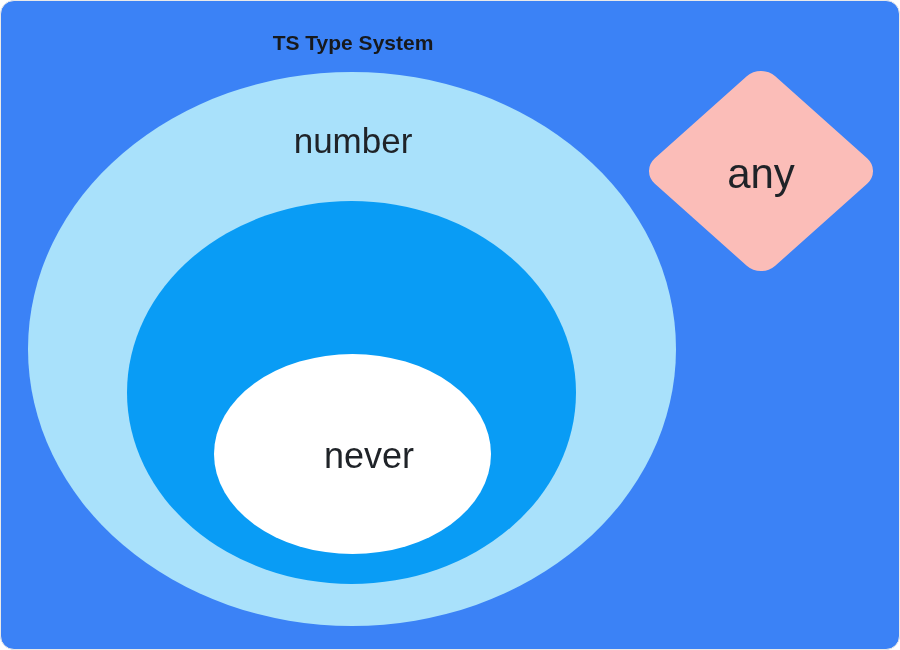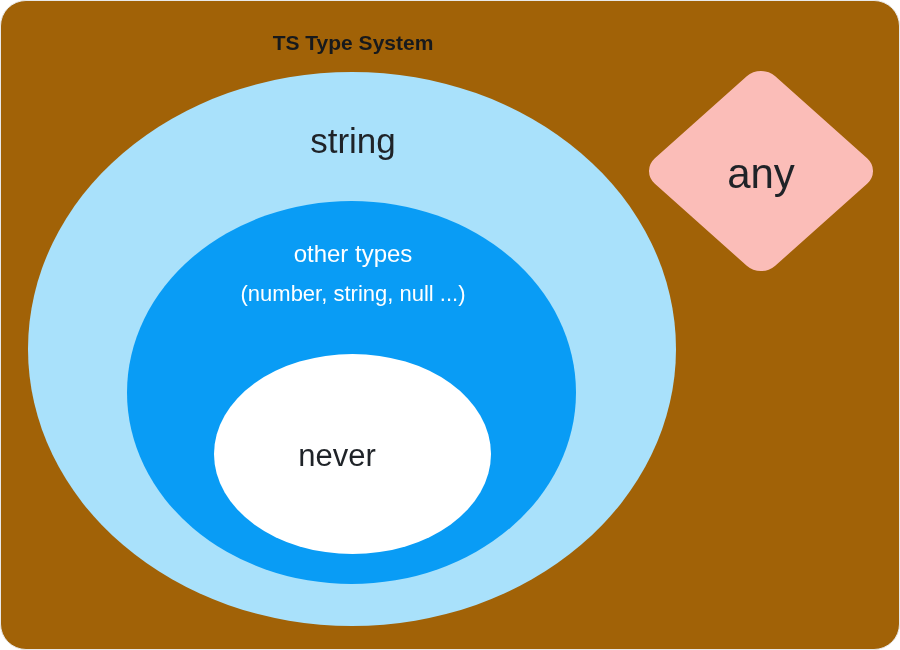--- a/index.html
+++ b/index.html
@@ -5,23 +5,23 @@
   html, body {
     margin: 0;
     padding: 0;
     background: #fff;
     font-family: "Liberation Sans", sans-serif;
   }
   .canvas {
     position: relative;
     width: 898px;
     height: 648px;
-    background: #a16207;
+    background: #3b82f6;
     border: 1px solid #e9e9e9;
-    border-radius: 26px;
+    border-radius: 14px;
     overflow: hidden;
   }
   .title {
     position: absolute;
     left: 352px;
     top: 42px;
     transform: translate(-50%, -50%);
     font-size: 21px;
     font-weight: 700;
     color: #17191c;
@@ -68,23 +68,23 @@
     left: 352px;
     top: 273px;
     color: #ffffff;
     font-size: 24px;
     line-height: 40px;
   }
   .label.middle-label .subline {
     font-size: 22px;
   }
   .label.never-label {
-    left: 336px;
+    left: 368px;
     top: 455px;
-    font-size: 31px;
+    font-size: 36px;
   }
   .diamond {
     position: absolute;
     left: 684px;
     top: 94px;
     width: 152px;
     height: 152px;
     background: #fbbdb8;
     border-radius: 18px;
     transform: scaleX(1.12) rotate(45deg);
@@ -101,26 +101,22 @@
 <div class="canvas">
 
   <div class="title">TS Type System</div>
 
   <div class="ellipse outer"></div>
 
   <div class="ellipse middle"></div>
 
   <div class="ellipse inner"></div>
 
-  <div class="label unknown-label">string</div>
+  <div class="label unknown-label">number</div>
 
-  <div class="label middle-label">
-    <div>other types</div>
-    <div class="subline">(number, string, null ...)</div>
-  </div>
 
   <div class="label never-label">never</div>
 
   <div class="diamond"></div>
 
   <div class="label any-label">any</div>
 
 </div>
 
 </body></html>

